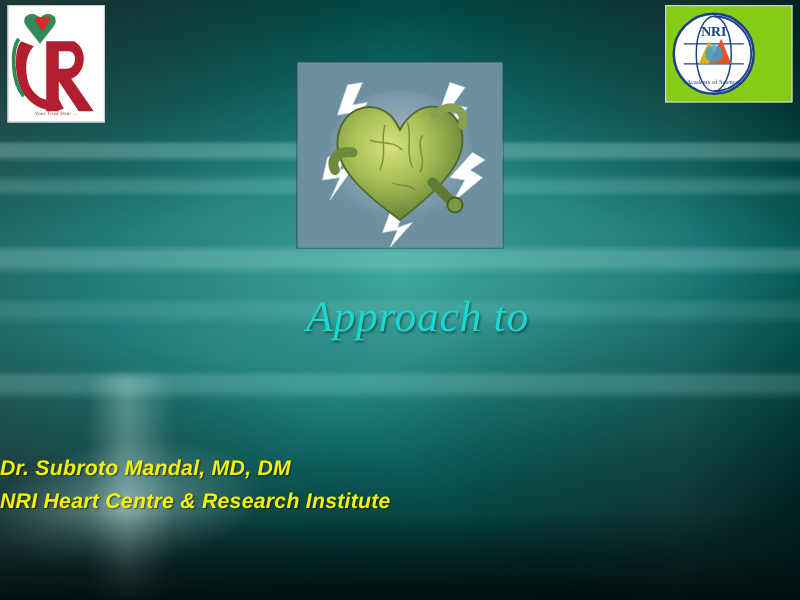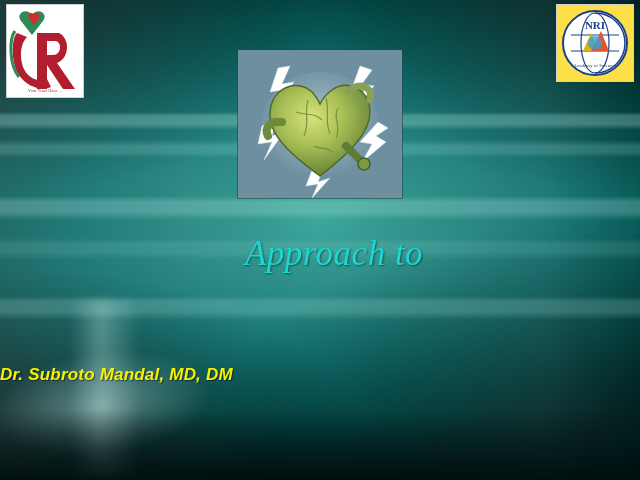--- a/index.html
+++ b/index.html
@@ -111,23 +111,23 @@
     width: 78px;
     height: 94px;
     background: #ffffff;
     border: 1px solid #cfcfcf;
     box-sizing: border-box;
   }
   .logo-right {
     position: absolute;
     right: 6px;
     top: 4px;
-    width: 78px;
+    width: 102px;
     height: 78px;
-    background: #fde047;
+    background: #84cc16;
     border: 1px solid #cfcfcf;
     box-sizing: border-box;
     overflow: hidden;
   }
   .logo-left svg, .logo-right svg { display: block; }
   .logo-left .cap {
     position: absolute;
     left: 0;
     bottom: 4px;
     width: 100%;
@@ -276,15 +276,16 @@
       <circle cx="126" cy="114" r="6" fill="#7d9745" stroke="#47602a" stroke-width="1.5"></circle>
     </svg>
   </div>
 
   <div class="title-wrap">
     <div class="title-line1">Approach to</div>
   </div>
 
   <div class="subtitle-wrap">
     <div class="subtitle-line">Dr. Subroto Mandal, MD, DM</div>
+    <div class="subtitle-line">NRI Heart Centre &amp; Research Institute</div>
   </div>
 
 </div>
 
 </body></html>

